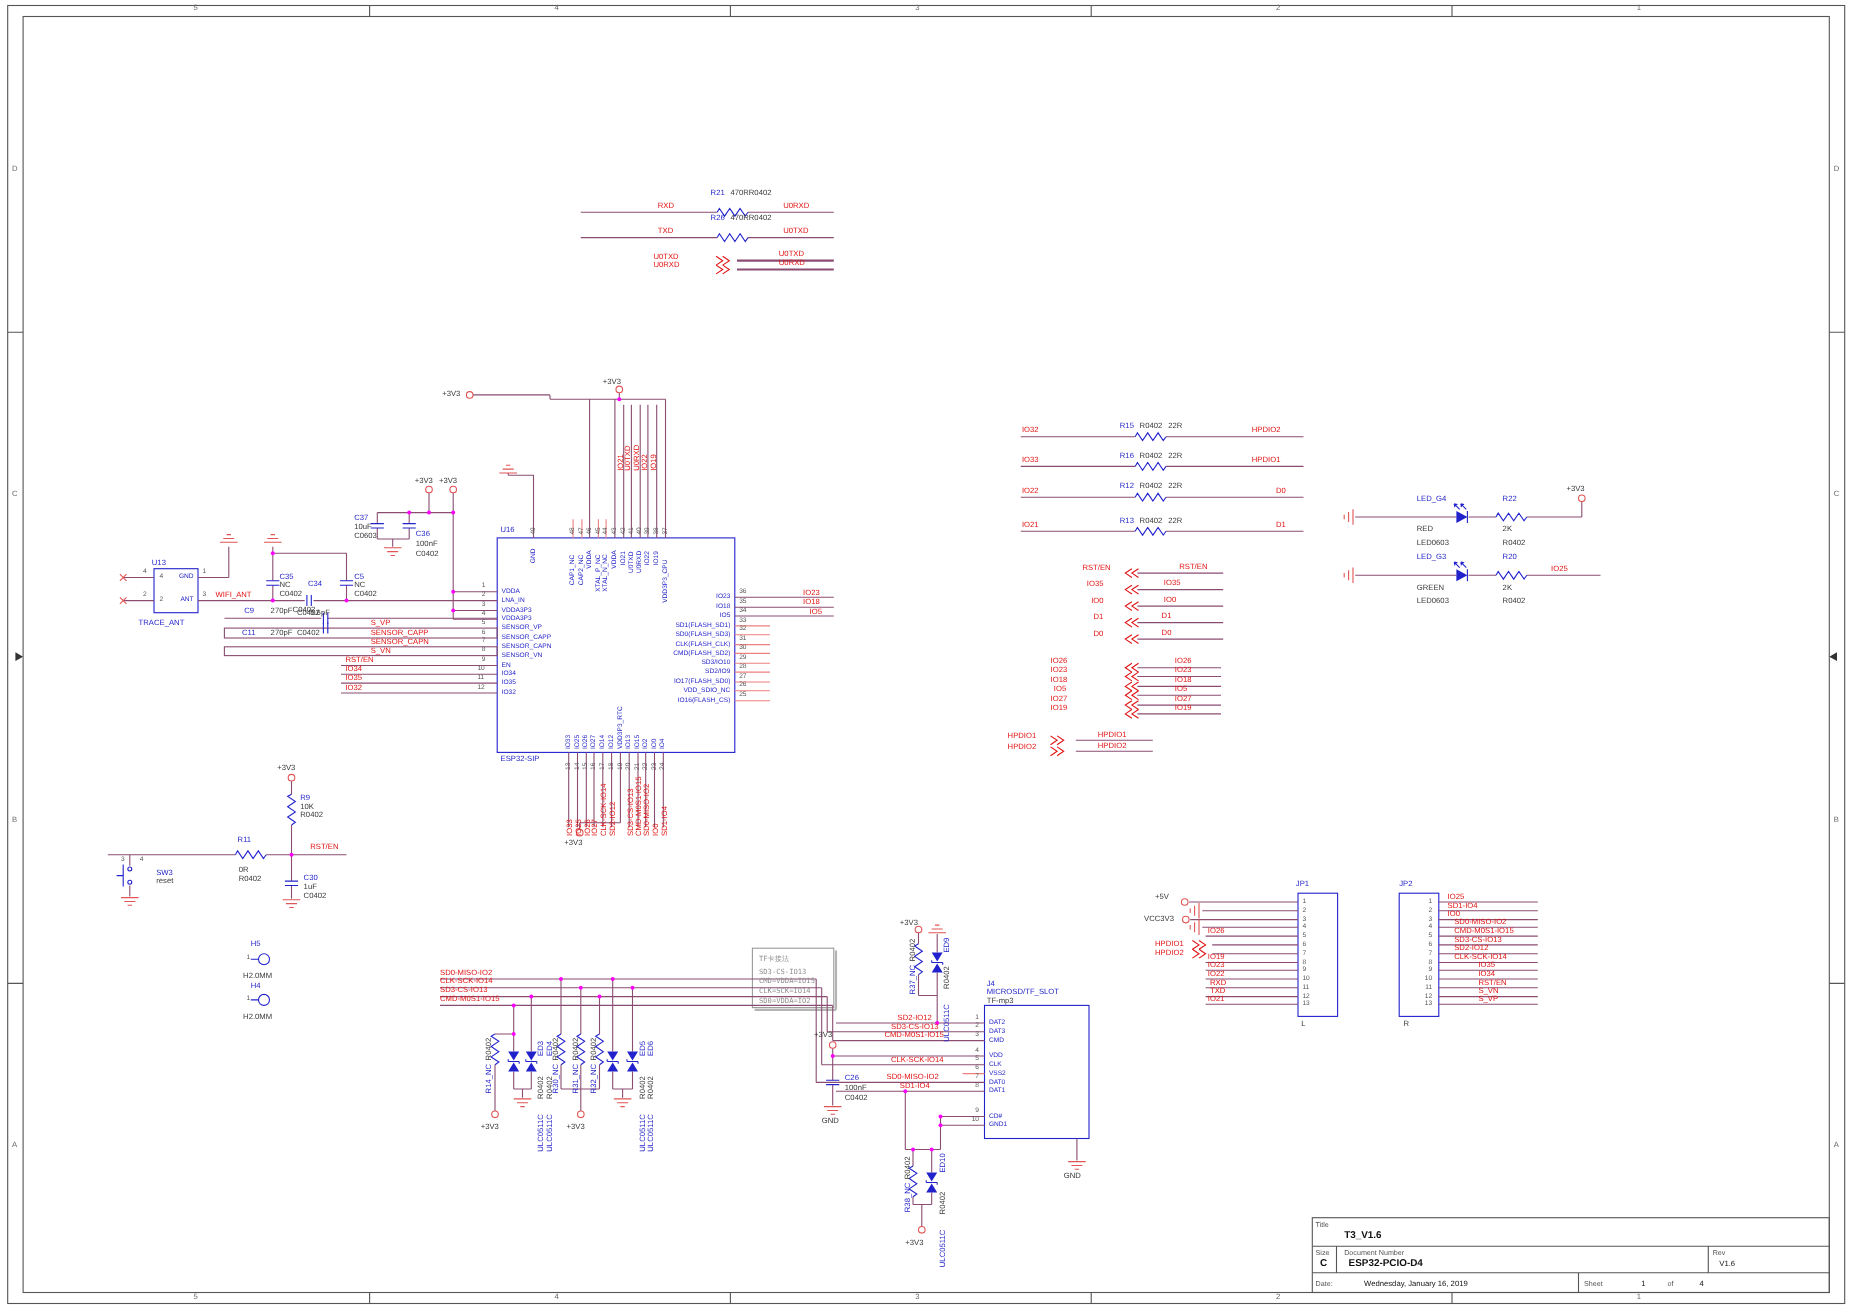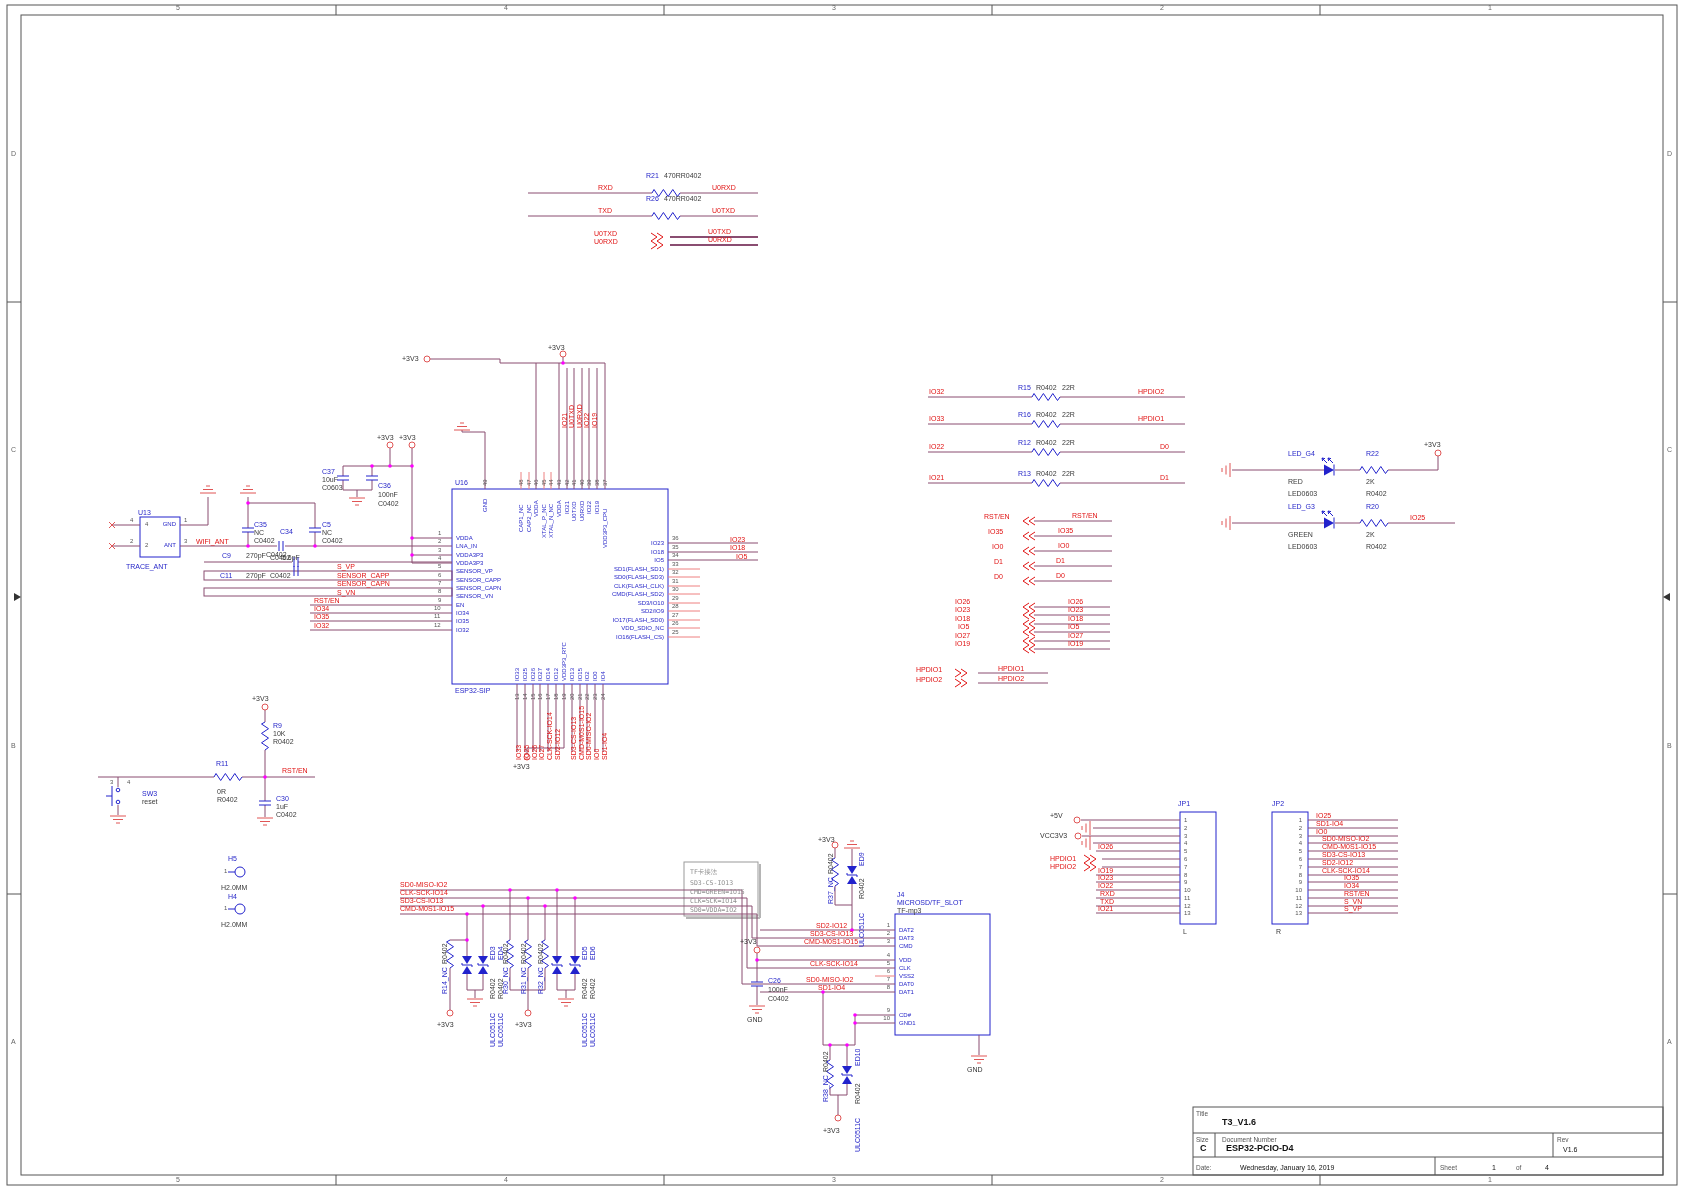--- a/index.html
+++ b/index.html
@@ -544,21 +544,21 @@
       <span class="lb ref v" style="left: 581px; top: 960px;">ED5</span>
       <span class="lb ref v" style="left: 589px; top: 960px;">ED6</span>
       <span class="lb val v" style="left: 581px; top: 999px;">R0402</span>
       <span class="lb val v" style="left: 589px; top: 999px;">R0402</span>
       <span class="lb ref v" style="left: 581px; top: 1047px;">ULC0511C</span>
       <span class="lb ref v" style="left: 589px; top: 1047px;">ULC0511C</span>
       <span class="lb pwr" style="left: 437px; top: 1021px;">+3V3</span>
       <span class="lb pwr" style="left: 515px; top: 1021px;">+3V3</span>
       <span class="lb note" style="left: 690px; top: 868px;">TF卡接法</span>
       <span class="lb note" style="left: 690px; top: 879px;">SD3-CS-IO13</span>
-      <span class="lb note" style="left: 690px; top: 888px;">CMD=GREEN=IO15</span>
+      <span class="lb note" style="left: 690px; top: 888px;">CMD=VDDA=IO15</span>
       <span class="lb note" style="left: 690px; top: 897px;">CLK=SCK=IO14</span>
       <span class="lb note" style="left: 690px; top: 906px;">SD0=VDDA=IO2</span>
       <span class="lb pwr" style="left: 818px; top: 836px;">+3V3</span>
       <span class="lb ref v" style="left: 827px; top: 904px;">R37_NC</span>
       <span class="lb val v" style="left: 827px; top: 874px;">R0402</span>
       <span class="lb ref v" style="left: 858px; top: 866px;">ED9</span>
       <span class="lb val v" style="left: 858px; top: 899px;">R0402</span>
       <span class="lb ref v" style="left: 858px; top: 947px;">ULC0511C</span>
       <span class="lb ref" style="left: 897px; top: 891px;">J4</span>
       <span class="lb ref" style="left: 897px; top: 899px;">MICROSD/TF_SLOT</span>

